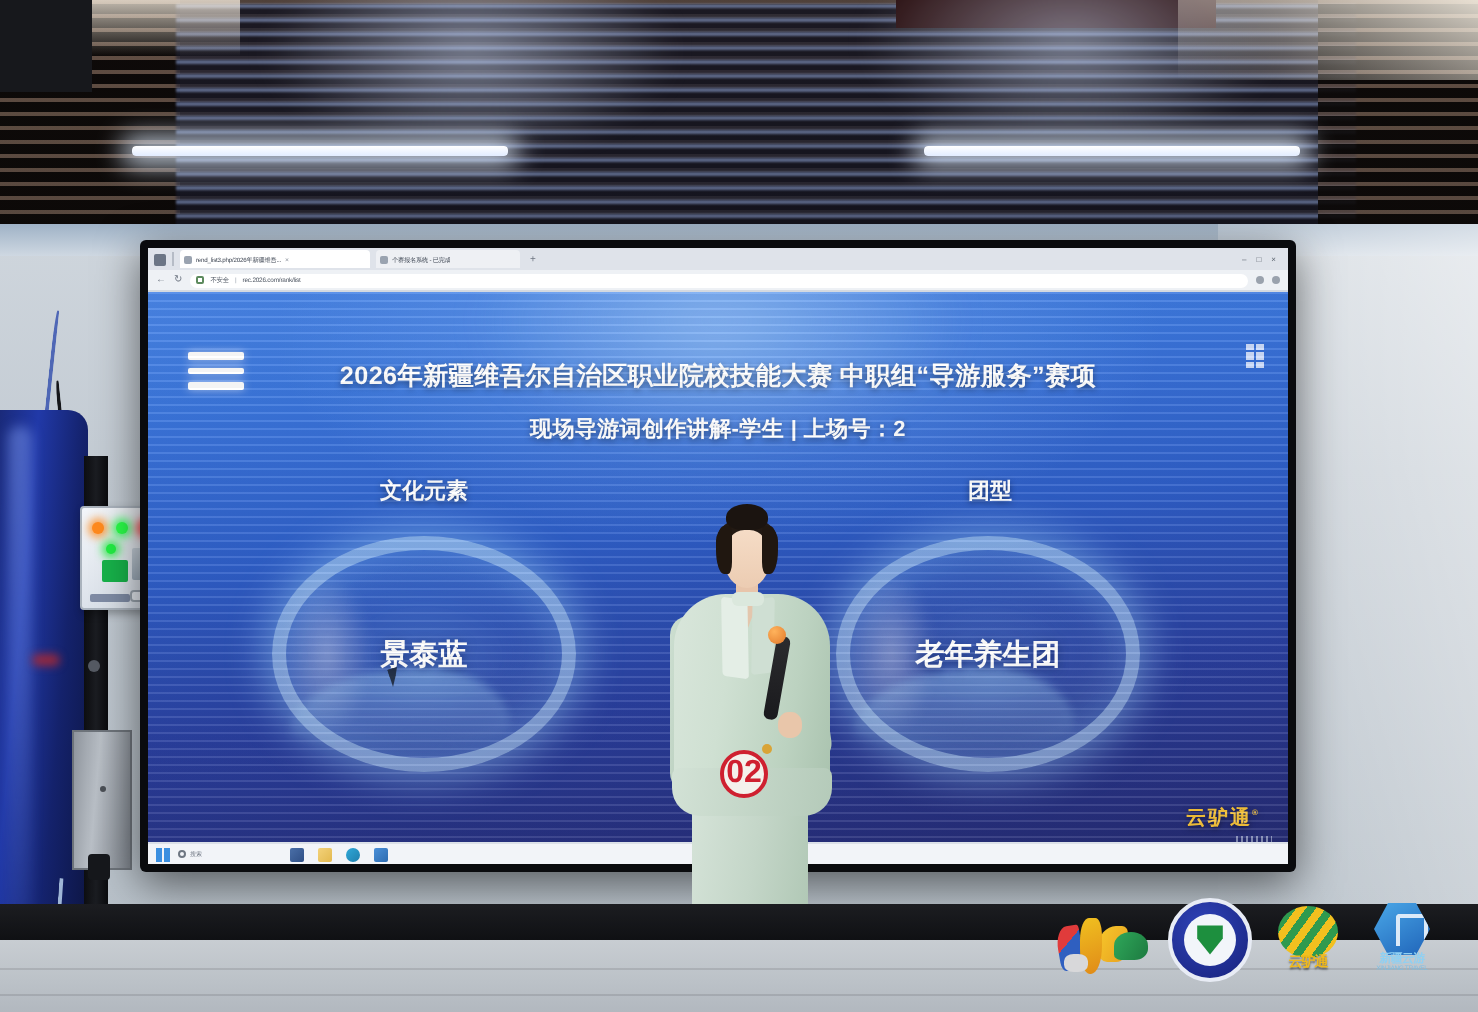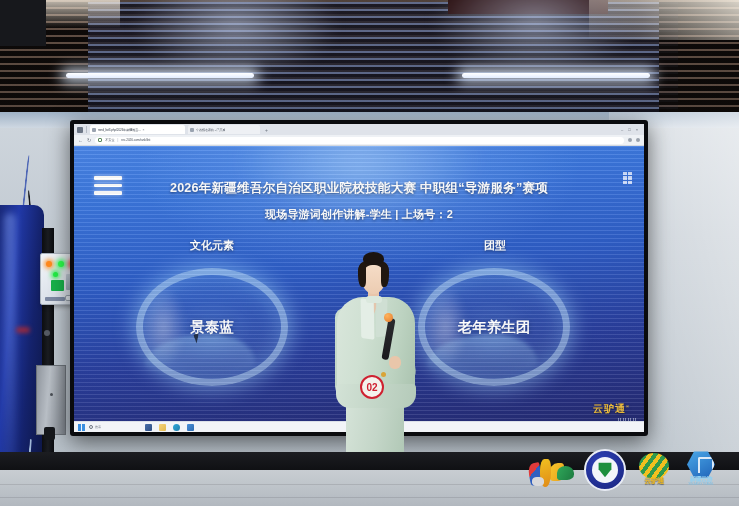--- a/index.html
+++ b/index.html
@@ -268,21 +268,21 @@
   .p-hand { position:absolute; left:56px; top:104px; width:12px; height:13px;
     background:#e9c6aa; border-radius:45%; }
   .p-mic { position:absolute; left:52px; top:66px; width:7px; height:42px;
     background:linear-gradient(180deg,#2b2b2e,#1a1a1d); border-radius:3px;
     transform:rotate(10deg); }
   .p-mic-head { position:absolute; left:51px; top:61px; width:9px; height:9px;
     background:radial-gradient(circle at 35% 30%,#ffb35c,#e2792a); border-radius:50%; }
   .p-badge { position:absolute; left:27px; top:123px; width:24px; height:24px;
     border-radius:50%; background:#f4f1ec; border:2.4px solid #cf2030;
     display:flex; align-items:center; justify-content:center;
-    color:#cf2030; font-weight:bold; font-size:10px; }
+    color:#cf2030; font-weight:bold; font-size:16px; }
   .p-btn { position:absolute; left:48px; top:120px; width:5px; height:5px;
     border-radius:50%; background:#d9a437; }
 
   
   .logowall { position:absolute; left:527px; top:443px; width:205px; height:48px;
     display:flex; align-items:flex-end; gap:9px; }
   .logo { position:relative; }
   .logo1 { width:48px; height:36px; }
   .l1a { position:absolute; left:2px; top:8px; width:12px; height:22px;
     background:linear-gradient(140deg,#e03b3b 40%,#2f5fc0 40%); border-radius:50% 10% 40% 20%;

